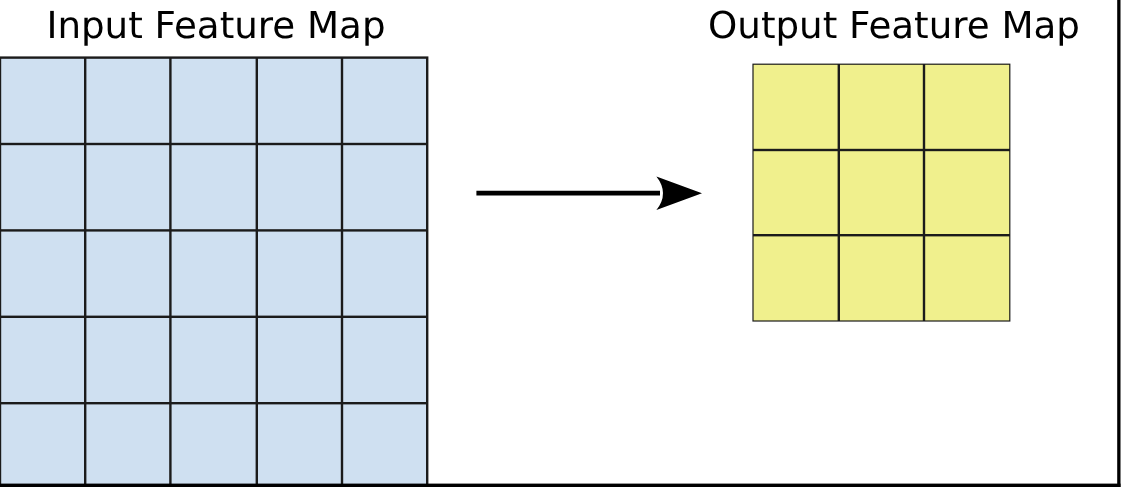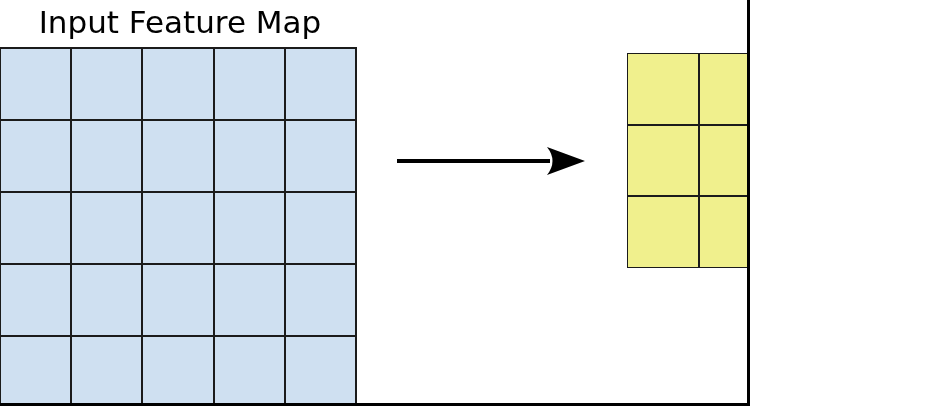--- a/index.html
+++ b/index.html
@@ -2,21 +2,21 @@
 <html><head>
 <meta charset="utf-8">
 <style>
   html, body {
     margin: 0;
     padding: 0;
     background: #ffffff;
   }
   #canvas {
     position: relative;
-    width: 750px;
+    width: 934px;
     height: 406px;
     background: #ffffff;
     overflow: hidden;
     font-family: "DejaVu Sans", "Liberation Sans", sans-serif;
   }
   .map-title {
     position: absolute;
     top: 0;
     height: 44px;
     display: flex;
@@ -64,20 +64,21 @@
   #frame-bottom { left: 0; right: 0; bottom: 0; height: 3px; }
   #frame-right  { top: 0; bottom: 0; right: 0; width: 3px; }
 </style>
 </head>
 <body>
 
 <div id="canvas" style="background: rgb(255, 255, 255);">
 
   <div id="input-title" class="map-title">Input Feature Map</div>
 
+  <div id="output-title" class="map-title">Output Feature Map</div>
 
   <div id="input-grid" class="feature-grid" style="grid-template-columns: repeat(5, 1fr); grid-template-rows: repeat(5, 1fr); background: rgb(27, 27, 27);">
       <div class="cell" style="background: rgb(207, 224, 241);"></div>
       <div class="cell" style="background: rgb(207, 224, 241);"></div>
       <div class="cell" style="background: rgb(207, 224, 241);"></div>
       <div class="cell" style="background: rgb(207, 224, 241);"></div>
       <div class="cell" style="background: rgb(207, 224, 241);"></div>
       <div class="cell" style="background: rgb(207, 224, 241);"></div>
       <div class="cell" style="background: rgb(207, 224, 241);"></div>
       <div class="cell" style="background: rgb(207, 224, 241);"></div>

